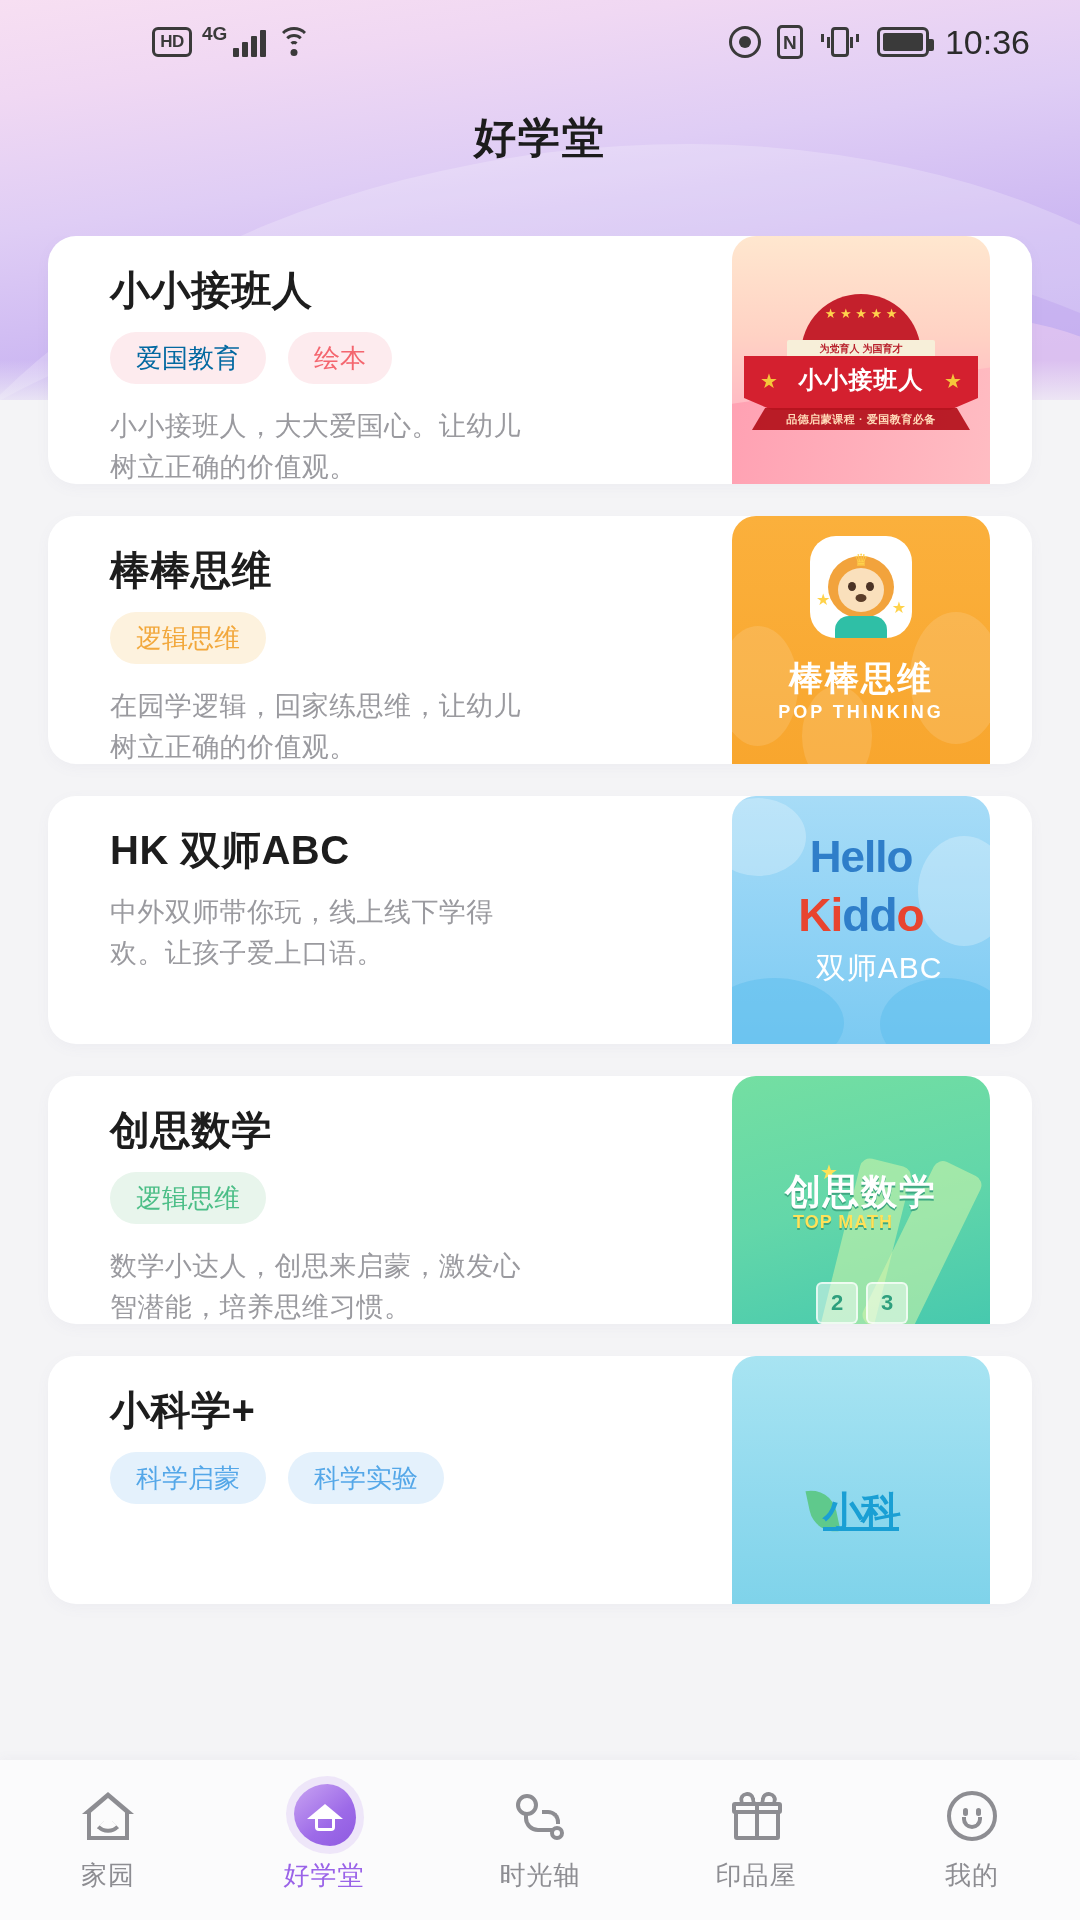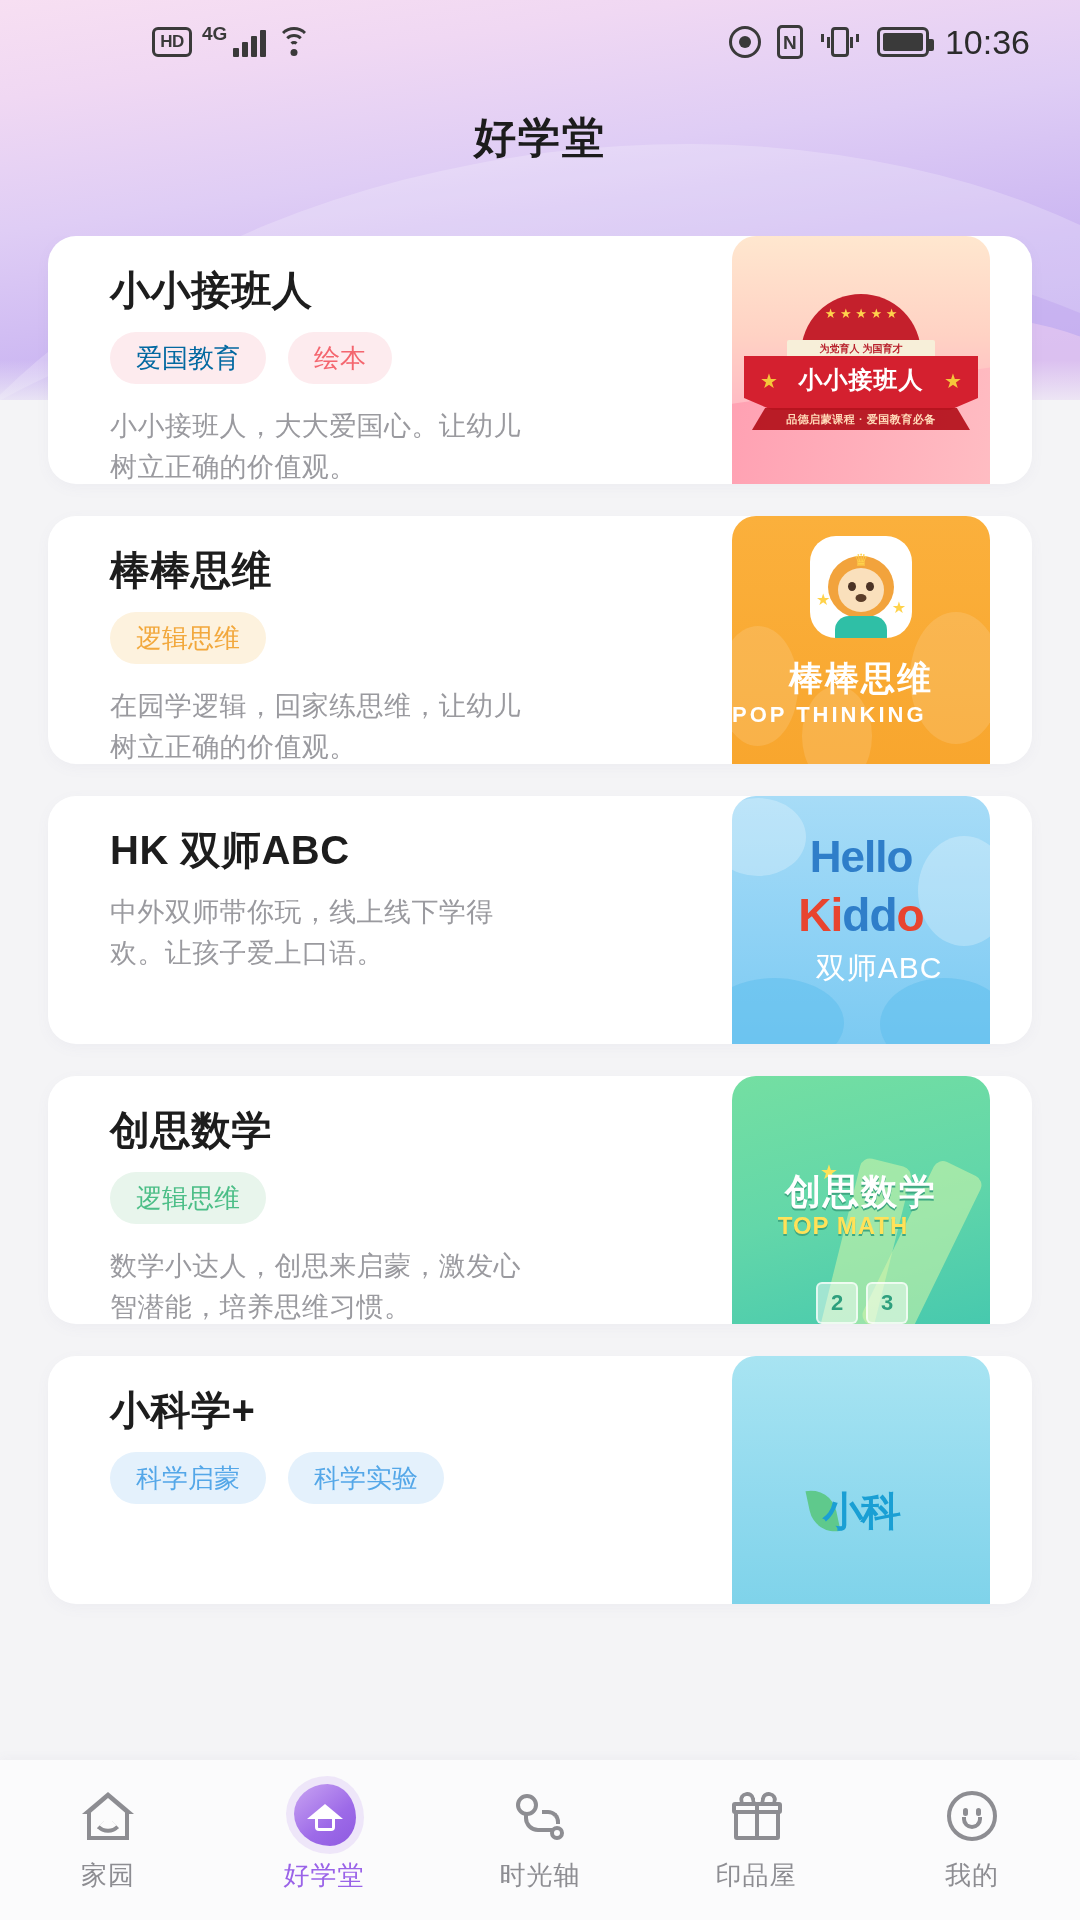--- a/index.html
+++ b/index.html
@@ -167,22 +167,22 @@
   .t2 .eye{ position:absolute;top:46px;width:8px;height:9px;border-radius:50%;background:#4b3325;}
   .t2 .eye.l{left:38px;} .t2 .eye.r{right:38px;}
   .t2 .nose{ position:absolute;left:50%;top:58px;transform:translateX(-50%);
              width:11px;height:8px;border-radius:50%;background:#5a3c28;}
   .t2 .body{ position:absolute;left:50%;bottom:0;transform:translateX(-50%);
              width:52px;height:22px;border-radius:14px 14px 0 0;background:#2fbfa6;}
   .t2 .star{ position:absolute;font-size:16px;color:#ffd24a;}
   .t2 .star.l{left:6px;top:54px;} .t2 .star.r{right:6px;top:62px;}
   .t2 .nm{ position:absolute;left:0;top:140px;width:258px;text-align:center;
            font-size:34px;font-weight:bold;color:#fff;letter-spacing:2px;}
-  .t2 .en{ position:absolute;left:0;top:186px;width:258px;text-align:left;
-           font-size:22px;font-weight:bold;color:#fff;letter-spacing:3px;}
+  .t2 .en{ position:absolute;left:0;top:186px;width:258px;text-align:center;
+           font-size:18px;font-weight:bold;color:#fff;letter-spacing:3px;}
 
   
   .t3{ background:linear-gradient(180deg,#a7dcf7 0%,#8fd2f5 55%,#7ccaf2 100%); }
   .t3 .sh{ position:absolute;background:rgba(255,255,255,.26);border-radius:50%;}
   .t3 .s1{left:-22px;top:2px;width:96px;height:78px;}
   .t3 .s2{right:-20px;top:40px;width:92px;height:110px;}
   .t3 .s3{left:-28px;bottom:-24px;width:140px;height:90px;background:rgba(91,190,238,.5);}
   .t3 .s4{right:-20px;bottom:-26px;width:130px;height:92px;background:rgba(91,190,238,.5);}
   .t3 .hello{ position:absolute;left:0;top:36px;width:258px;text-align:center;
               font-size:44px;font-weight:bold;color:#2f7ec9;letter-spacing:-1px;}
@@ -195,33 +195,33 @@
   
   .t4{ background:linear-gradient(165deg,#74dfa2 0%,#63d7a9 50%,#47c9ae 100%); }
   .t4 .ray{ position:absolute;bottom:-16px;width:52px;height:180px;
             background:rgba(214,245,170,.55);border-radius:10px;}
   .t4 .r1{left:108px;transform:rotate(14deg);}
   .t4 .r2{left:164px;transform:rotate(26deg);}
   .t4 .cn{ position:absolute;left:0;top:92px;width:258px;text-align:center;
            font-size:36px;font-weight:bold;color:#fff;letter-spacing:2px;
            text-shadow:0 2px 0 #3fa882;}
   .t4 .en{ position:absolute;left:6px;top:136px;width:210px;text-align:center;
-           font-size:24px;font-weight:bold;color:#ffe259;letter-spacing:1px;
+           font-size:18px;font-weight:bold;color:#ffe259;letter-spacing:1px;
            text-shadow:0 2px 0 #3fa882;}
   .t4 .cube{ position:absolute;bottom:0;width:42px;height:42px;
              background:rgba(255,255,255,.45);border:2px solid rgba(255,255,255,.7);
              border-radius:6px;color:#2e9f7e;font-size:22px;font-weight:bold;
              display:flex;align-items:center;justify-content:center;}
   .t4 .c1{left:84px;} .t4 .c2{left:134px;}
   .t4 .star{position:absolute;left:88px;top:84px;font-size:20px;color:#ffe259;}
 
   
   .t5{ background:linear-gradient(180deg,#a8e4f2 0%,#8fd9ee 60%,#7fd3ea 100%); }
   .t5 .lg{ position:absolute;left:0;top:128px;width:258px;text-align:center;
-           font-size:40px;font-weight:bold;color:#1a9fd4;letter-spacing:-2px;}
+           font-size:40px;font-weight:bold;color:#1a9fd4;letter-spacing:-2px;text-decoration:underline;}
   .t5 .leaf{position:absolute;left:78px;top:132px;width:26px;height:46px;
             background:#5fc98c;border-radius:0 26px 0 26px;transform:rotate(-12deg);}
 
   
   .tabbar{
     position:absolute; left:0; bottom:0; width:1080px; height:160px;
     background:#fbfbfc; display:flex; align-items:flex-start; z-index:10;
     box-shadow:0 -2px 10px rgba(120,110,150,.05);
   }
   .tab{ flex:1; display:flex; flex-direction:column; align-items:center; padding-top:22px; }

